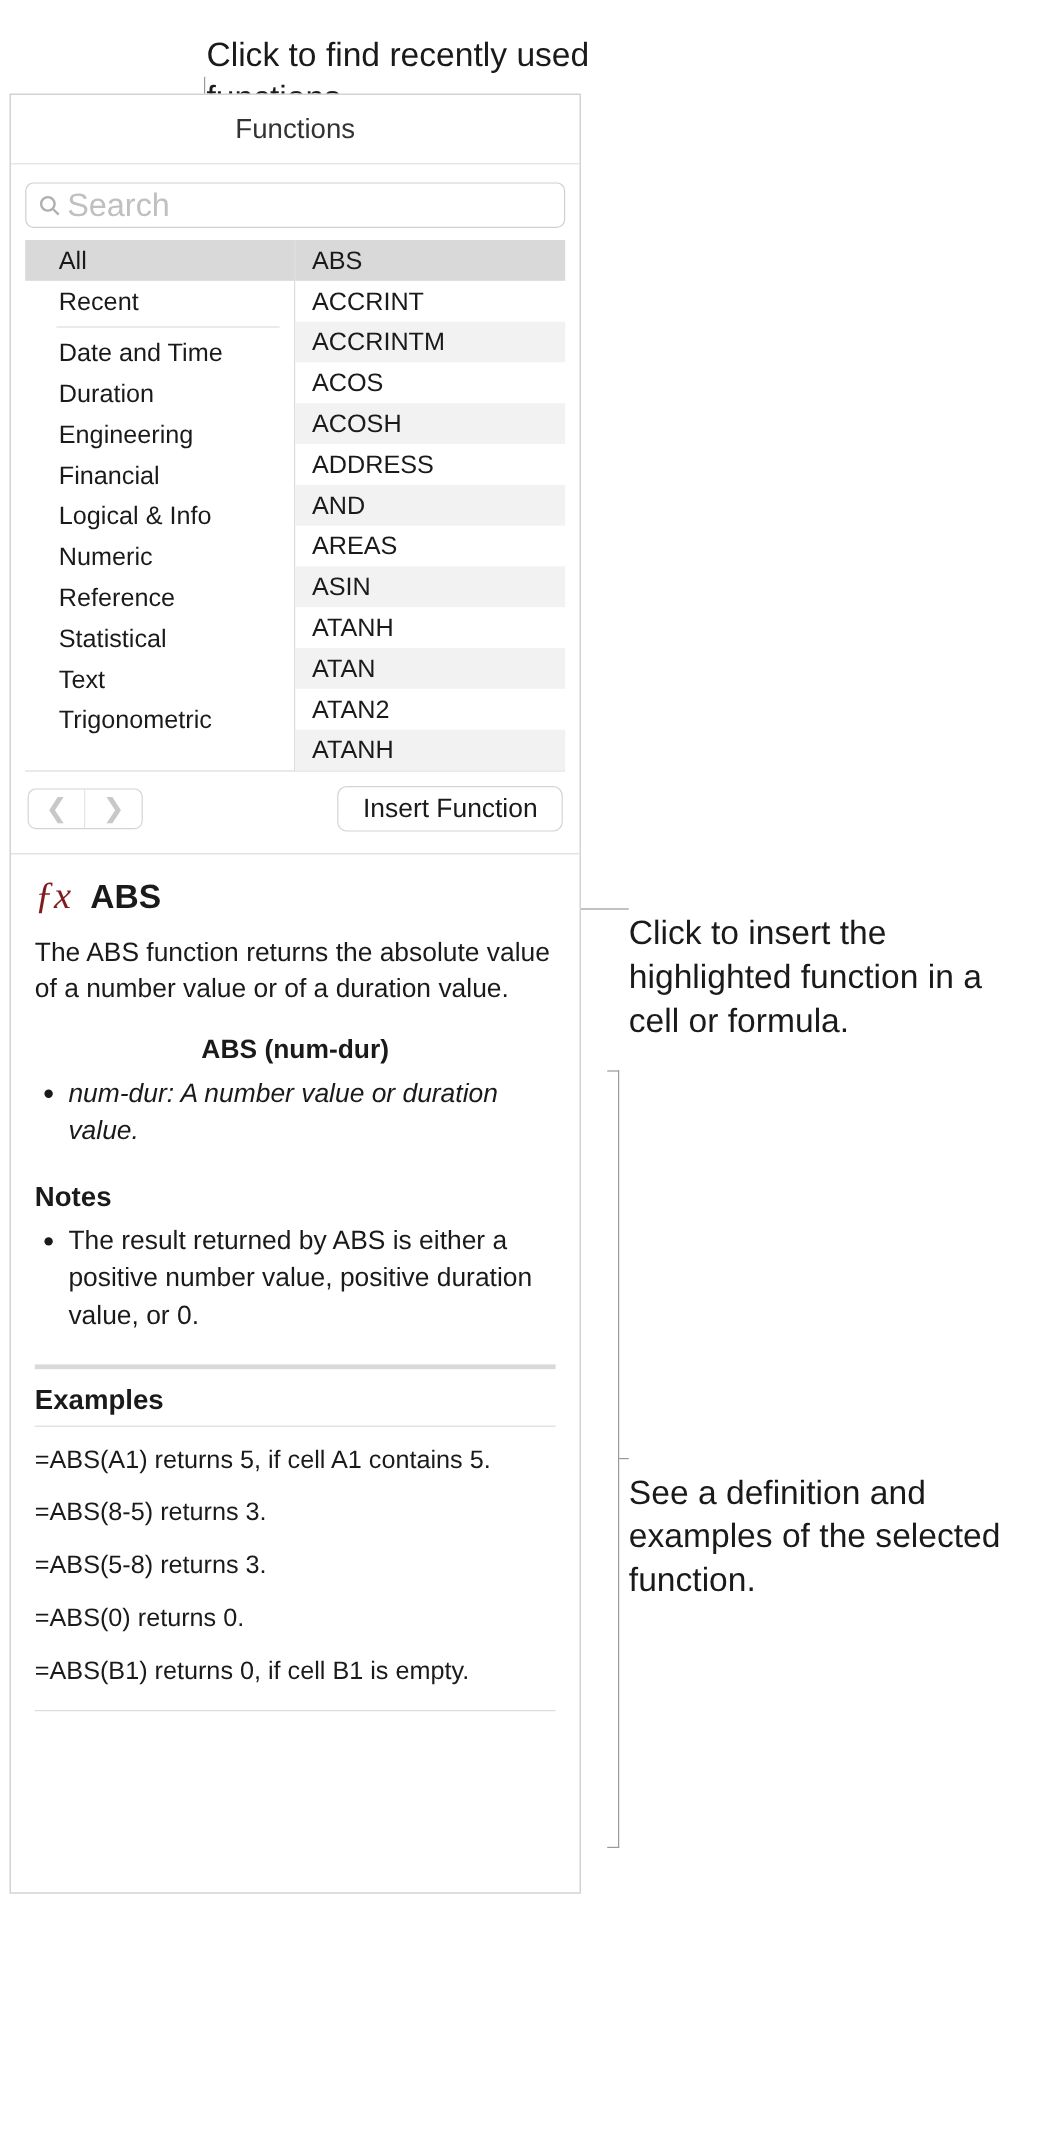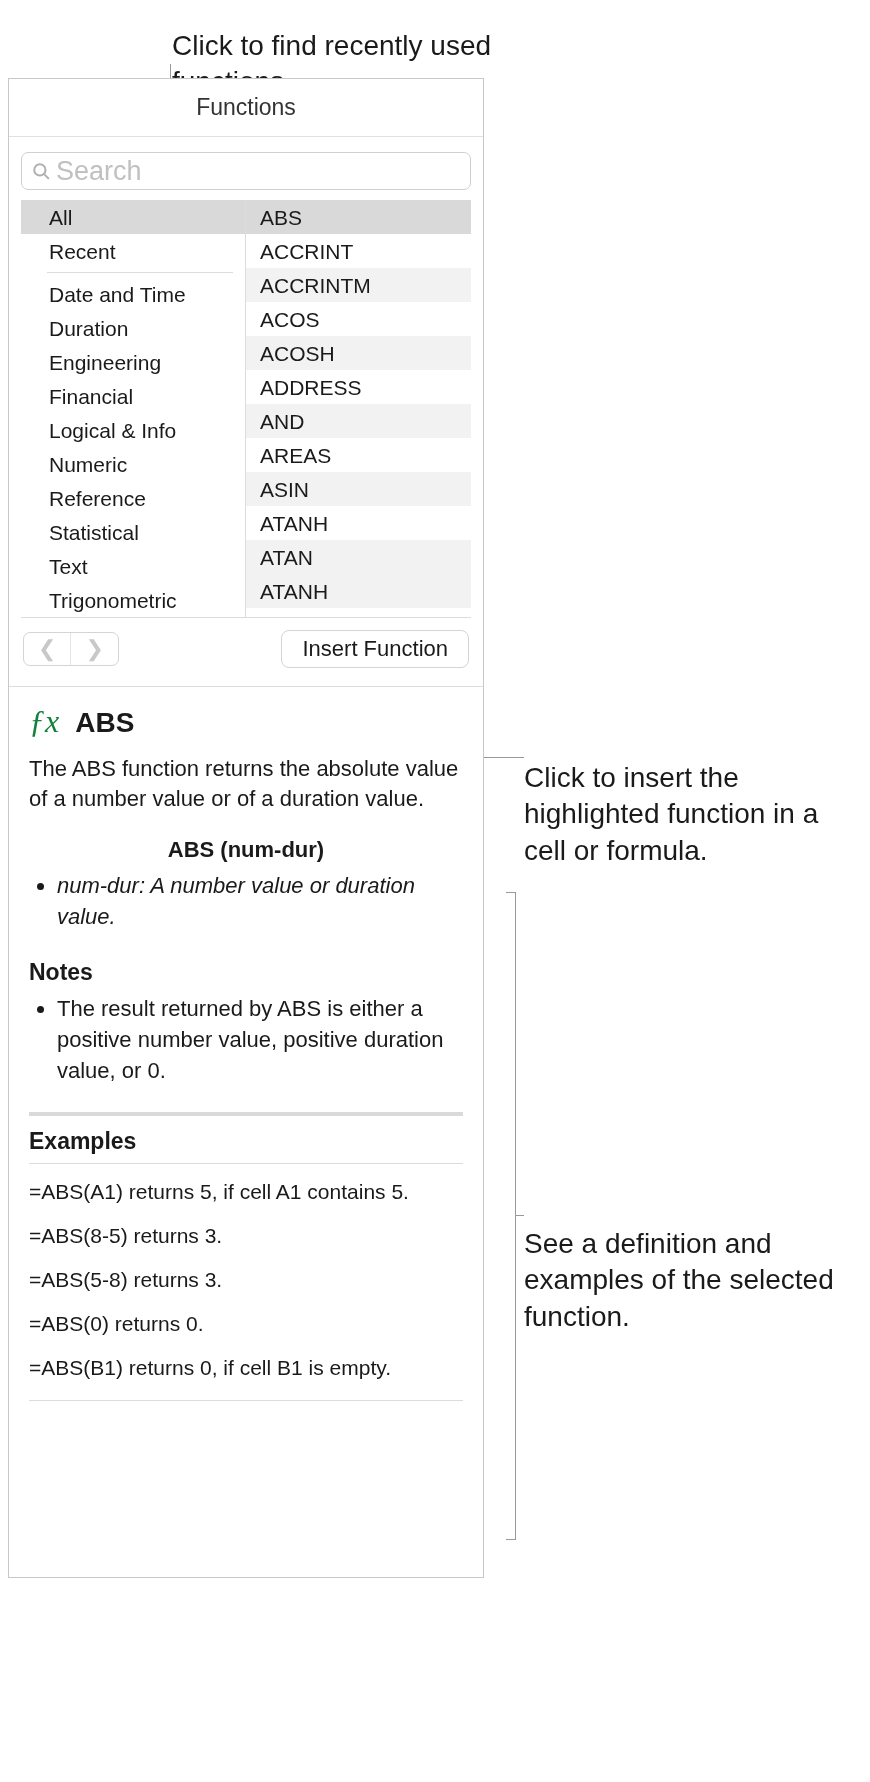--- a/index.html
+++ b/index.html
@@ -195,21 +195,21 @@
     .fx-row {
       display: flex;
       align-items: baseline;
       gap: 16px;
       margin-bottom: 14px;
     }
     .fx-icon {
       font-family: "Times New Roman", serif;
       font-style: italic;
       font-size: 32px;
-      color: #15803d;
+      color: #7f1d1d;
     }
     .func-name {
       font-size: 28px;
       font-weight: 700;
     }
     .help-desc {
       font-size: 22px;
       line-height: 1.35;
       margin-bottom: 24px;
     }
@@ -299,20 +299,21 @@
       <div class="list-row">ACCRINT</div>
       <div class="list-row zebra">ACCRINTM</div>
       <div class="list-row">ACOS</div>
       <div class="list-row zebra">ACOSH</div>
       <div class="list-row">ADDRESS</div>
       <div class="list-row zebra">AND</div>
       <div class="list-row">AREAS</div>
       <div class="list-row zebra">ASIN</div>
       <div class="list-row">ATANH</div>
       <div class="list-row zebra">ATAN</div>
+      <div class="list-row">ATAN2</div>
       <div class="list-row zebra">ATANH</div>
     </div>
   </div>
 
   <div class="toolbar-row">
     <div class="nav-buttons">
       <div class="nav-btn">
         <span>❮</span>
       </div>
       <div class="nav-sep"></div>

